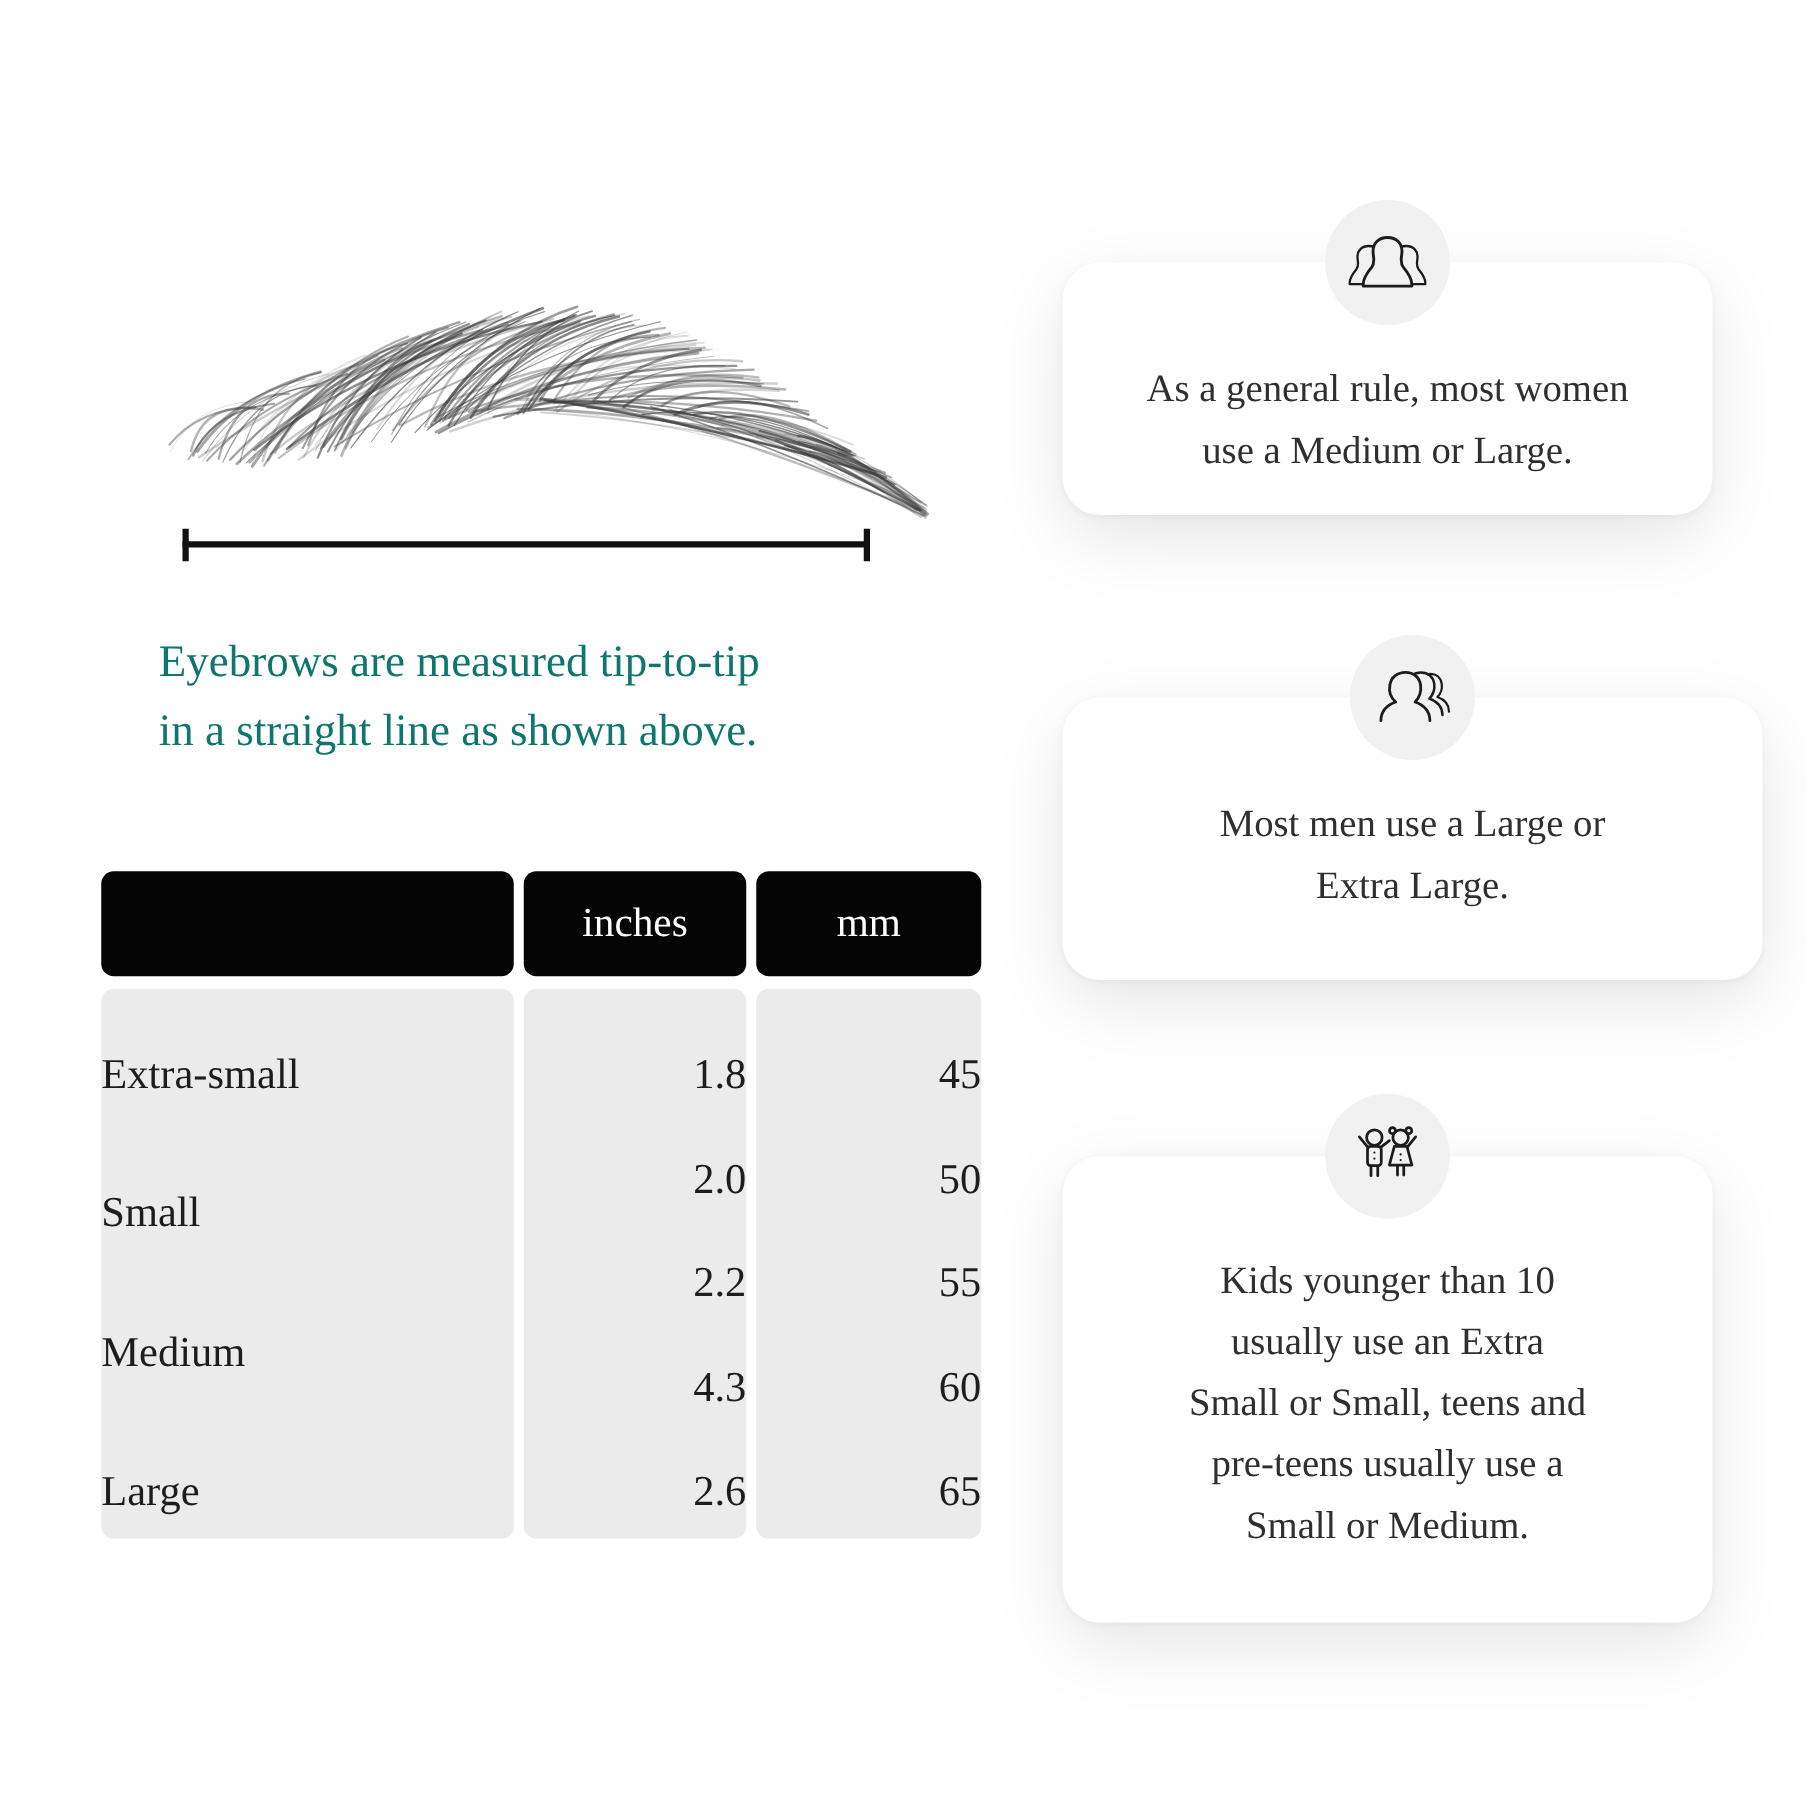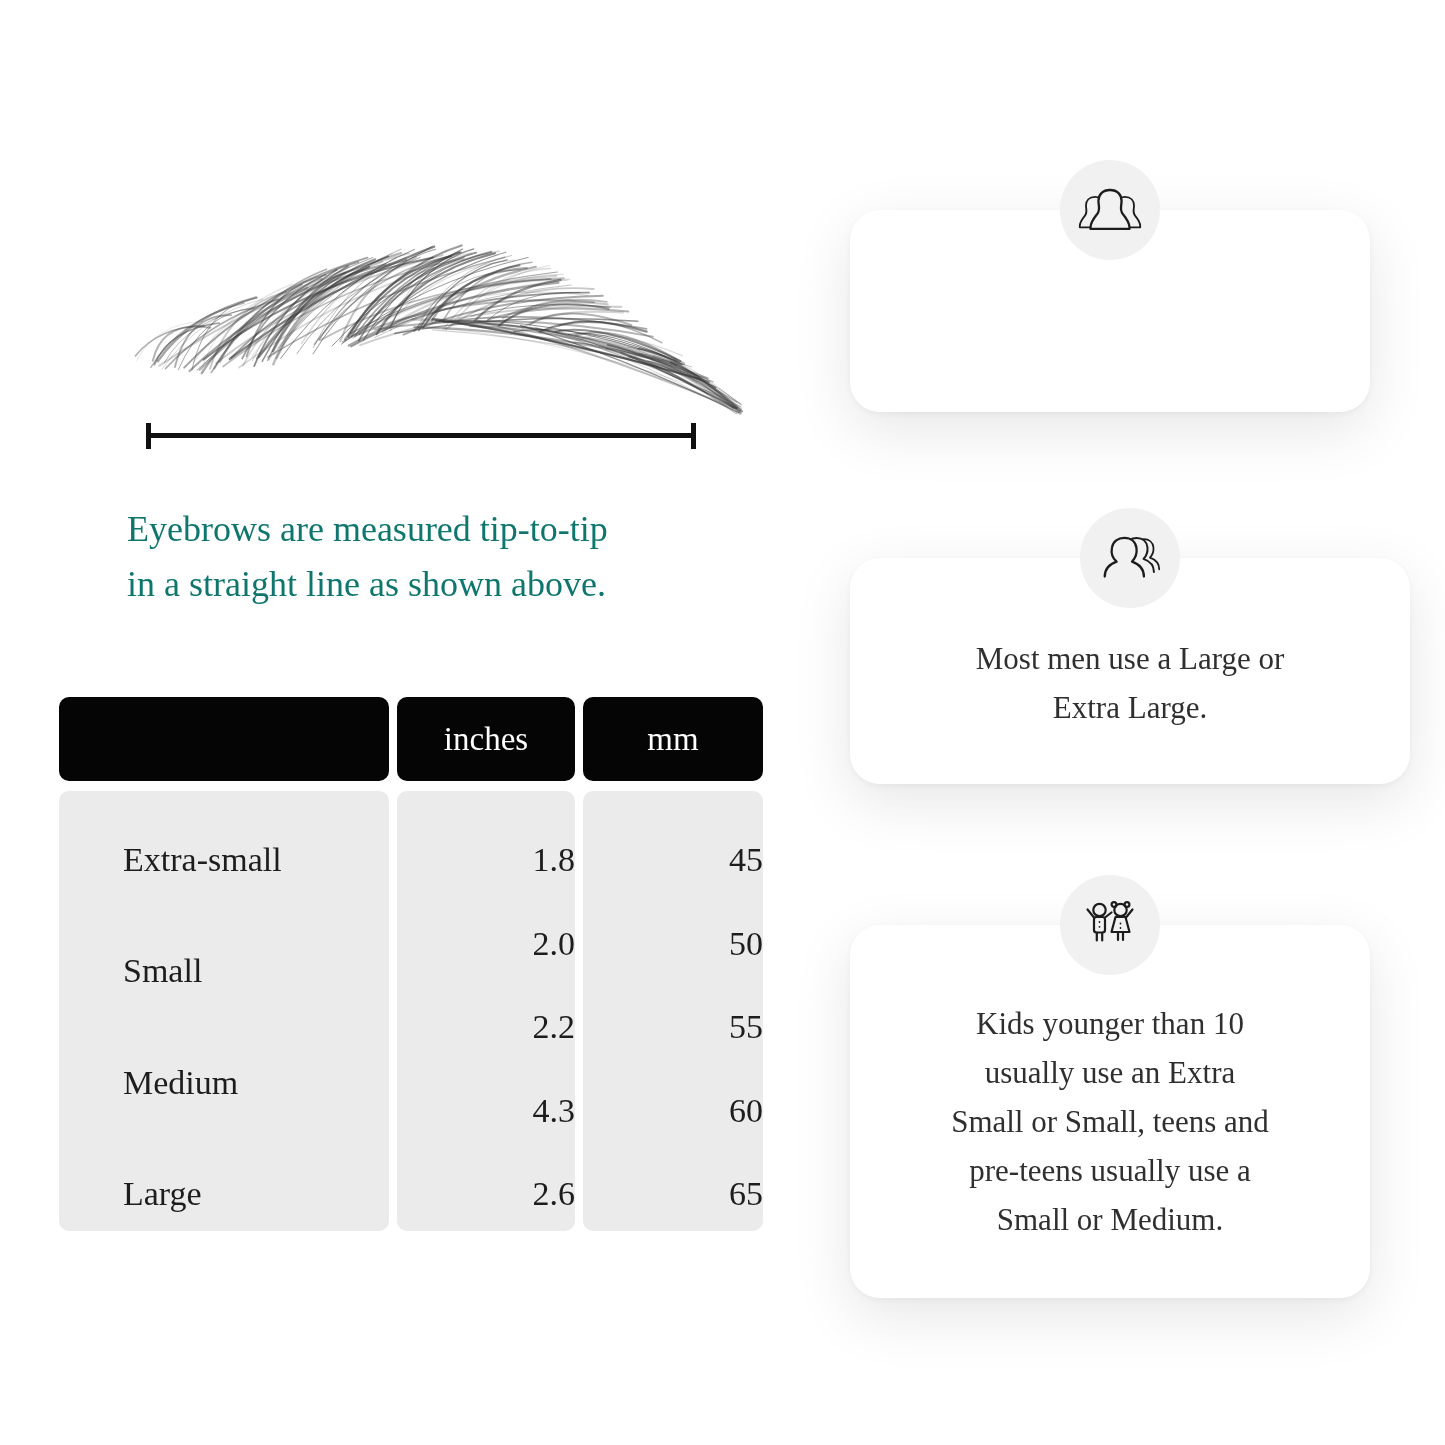--- a/index.html
+++ b/index.html
@@ -22,41 +22,41 @@
   .measure .tick.left  { left: 0; }
   .measure .tick.right { right: 0; }
 
   .caption {
     position: absolute; left: 127px; top: 502px;
     font-size: 36px; line-height: 55px;
     color: #0f766e; white-space: pre-line;
   }
 
   
-  .size-table { position: absolute; left: 59px; top: 697px; width: 704px; }
+  .size-table { position: absolute; left: 81px; top: 697px; width: 704px; }
   .t-header, .t-body {
     display: grid;
     grid-template-columns: 330px 178px 180px;
     column-gap: 8px;
   }
   .t-header { height: 84px; }
   .t-header .h-cell {
     background: #050505; border-radius: 10px;
     color: #ffffff; font-size: 33px;
     display: flex; align-items: center; justify-content: center;
   }
   .t-body { margin-top: 10px; height: 440px; }
   .t-col {
     background: #ebebeb; border-radius: 10px;
     box-sizing: border-box;
     display: flex; flex-direction: column; justify-content: space-between;
     padding: 48px 0 16px 0;
   }
   .t-cell { font-size: 34px; color: #1d1d1d; height: 42px; line-height: 42px; }
-  .t-cell.label { padding-left: 64px; text-align: left; }
+  .t-cell.label { text-align: left; }
   .t-cell.value { text-align: right; }
 
   
   .card {
     position: absolute; left: 850px; width: 520px;
     background: #ffffff; border-radius: 30px;
     box-shadow: 0 2px 6px rgba(0,0,0,.045), 0 18px 60px rgba(0,0,0,.10);
   }
   #card-women { top: 210px; height: 202px; }
   #card-men   { top: 558px; height: 226px; padding-left: 40px; }
@@ -283,20 +283,22 @@
     <div class="icon-circle">
       <svg class="icon-svg" width="66" height="66" viewBox="-32 -32 64 64">
         <defs>
           <path id="bell-shape" d="M0,-21 C-7,-21 -11,-16.5 -11,-10.5 C-11,-6 -9,-2.3 -12,1.6 C-16,6.5 -18.5,10.2 -18.5,14.5 L-18.5,16 L18.5,16 L18.5,14.5 C18.5,10.2 16,6.5 12,1.6 C9,-2.3 11,-6 11,-10.5 C11,-16.5 7,-21 0,-21 Z"></path>
         </defs>
         <use href="#bell-shape" transform="translate(-14.5,4) scale(0.8)"></use>
         <use href="#bell-shape" transform="translate(14.5,4) scale(0.8)"></use>
         <use href="#bell-shape" transform="translate(0,2) scale(1.02)" fill="#f1f1f1"></use>
       </svg>
     </div>
+    <div class="card-text">As a general rule, most women
+use a Medium or Large.</div>
   </div>
 
   <div class="card" id="card-men">
     <div class="icon-circle">
       <svg class="icon-svg" width="66" height="66" viewBox="-32 -32 64 64">
         <defs>
           <path id="man-shape" d="M-19,16 C-19,8 -14.5,4 -7.5,1.5 C-11.5,-2 -13,-7 -12,-12 C-11,-18 -6,-21.5 0,-21.5 C6.5,-21.5 11,-17.5 11.8,-11.5 C12.4,-6.8 11,-2.2 7.5,1.5 C14.5,4 19,8 19,16"></path>
         </defs>
         <use href="#man-shape" transform="translate(13.5,-1.5) scale(0.78)"></use>
         <use href="#man-shape" transform="translate(6.5,-0.5) scale(0.88)" fill="#f1f1f1"></use>

